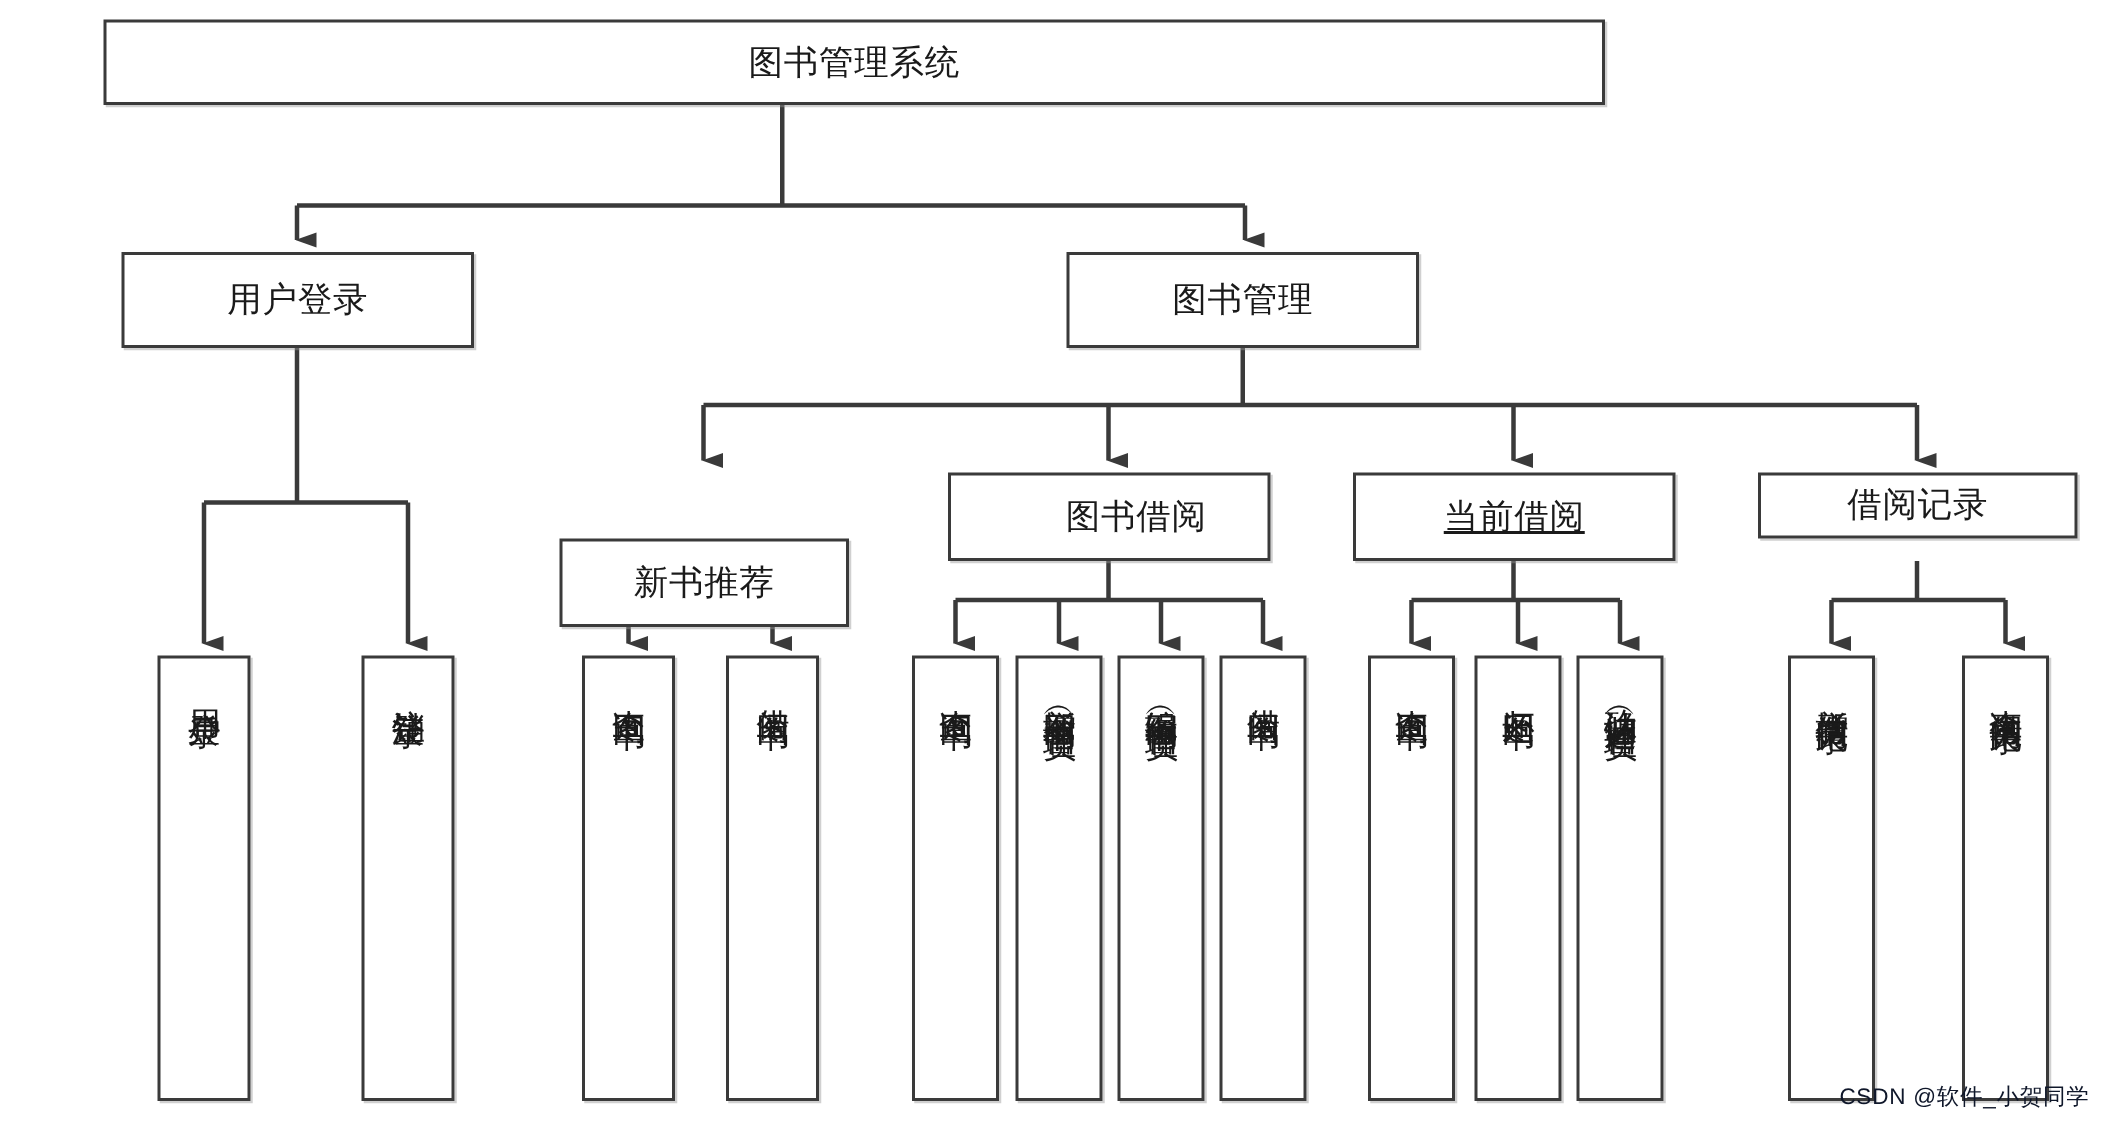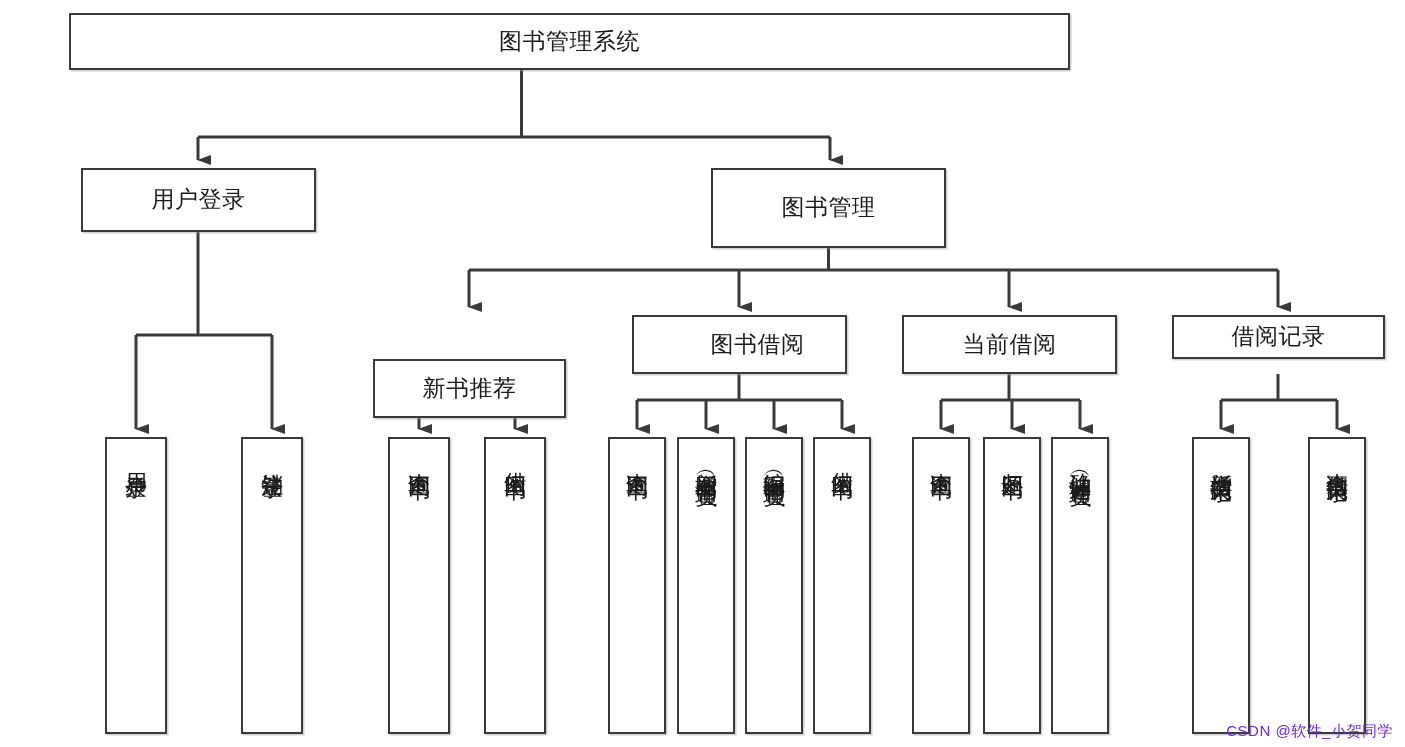--- a/index.html
+++ b/index.html
@@ -59,21 +59,21 @@
     font-size: 22px;
     line-height: 1.12;
     letter-spacing: 2px;
     white-space: nowrap;
   }
   .watermark {
     position: absolute;
     right: 12px;
     bottom: 6px;
     font-size: 15px;
-    color: #6d28d9;
+    color: #0f172a;
     letter-spacing: 0.5px;
     white-space: nowrap;
   }
 </style>
 </head>
 <body>
 
 <div id="canvas">
 
   <svg class="wires" viewBox="0 0 1405 747" xmlns="http://www.w3.org/2000/svg">
@@ -126,31 +126,31 @@
     </g>
   </svg>
 
   <div class="node h root" style="left:21px; top:13px; width:1001px; height:57px;margin-left:48px;">
     <span class="lbl">图书管理系统</span>
   </div>
 
   <div class="node h" style="left:81px; top:168px; width:235px; height:64px;">
     <span class="lbl">用户登录</span>
   </div>
-  <div class="node h" style="left:711px; top:168px; width:235px; height:80px;">
+  <div class="node h" style="left:711px; top:168px; width:235px; height:64px;">
     <span class="lbl">图书管理</span>
   </div>
 
   <div class="node h" style="left:373px; top:315px; width:193px; height:59px;margin-top:44px;">
     <span class="lbl">新书推荐</span>
   </div>
   <div class="node h" style="left:632px; top:315px; width:215px; height:59px;padding-left:36px;">
     <span class="lbl">图书借阅</span>
   </div>
-  <div class="node h" style="left:902px; top:315px; width:215px; height:59px;">
+  <div class="node h" style="left:902px; top:315px; width:215px; height:59px;text-decoration:underline;">
     <span class="lbl">当前借阅</span>
   </div>
   <div class="node h" style="left:1172px; top:315px; width:213px; height:44px;">
     <span class="lbl">借阅记录</span>
   </div>
 
   <div class="node v" style="left:105px; top:437px; width:62px; height:297px;">
     <span class="lbl">用户登录</span>
   </div>
   <div class="node v" style="left:241px; top:437px; width:62px; height:297px;">

